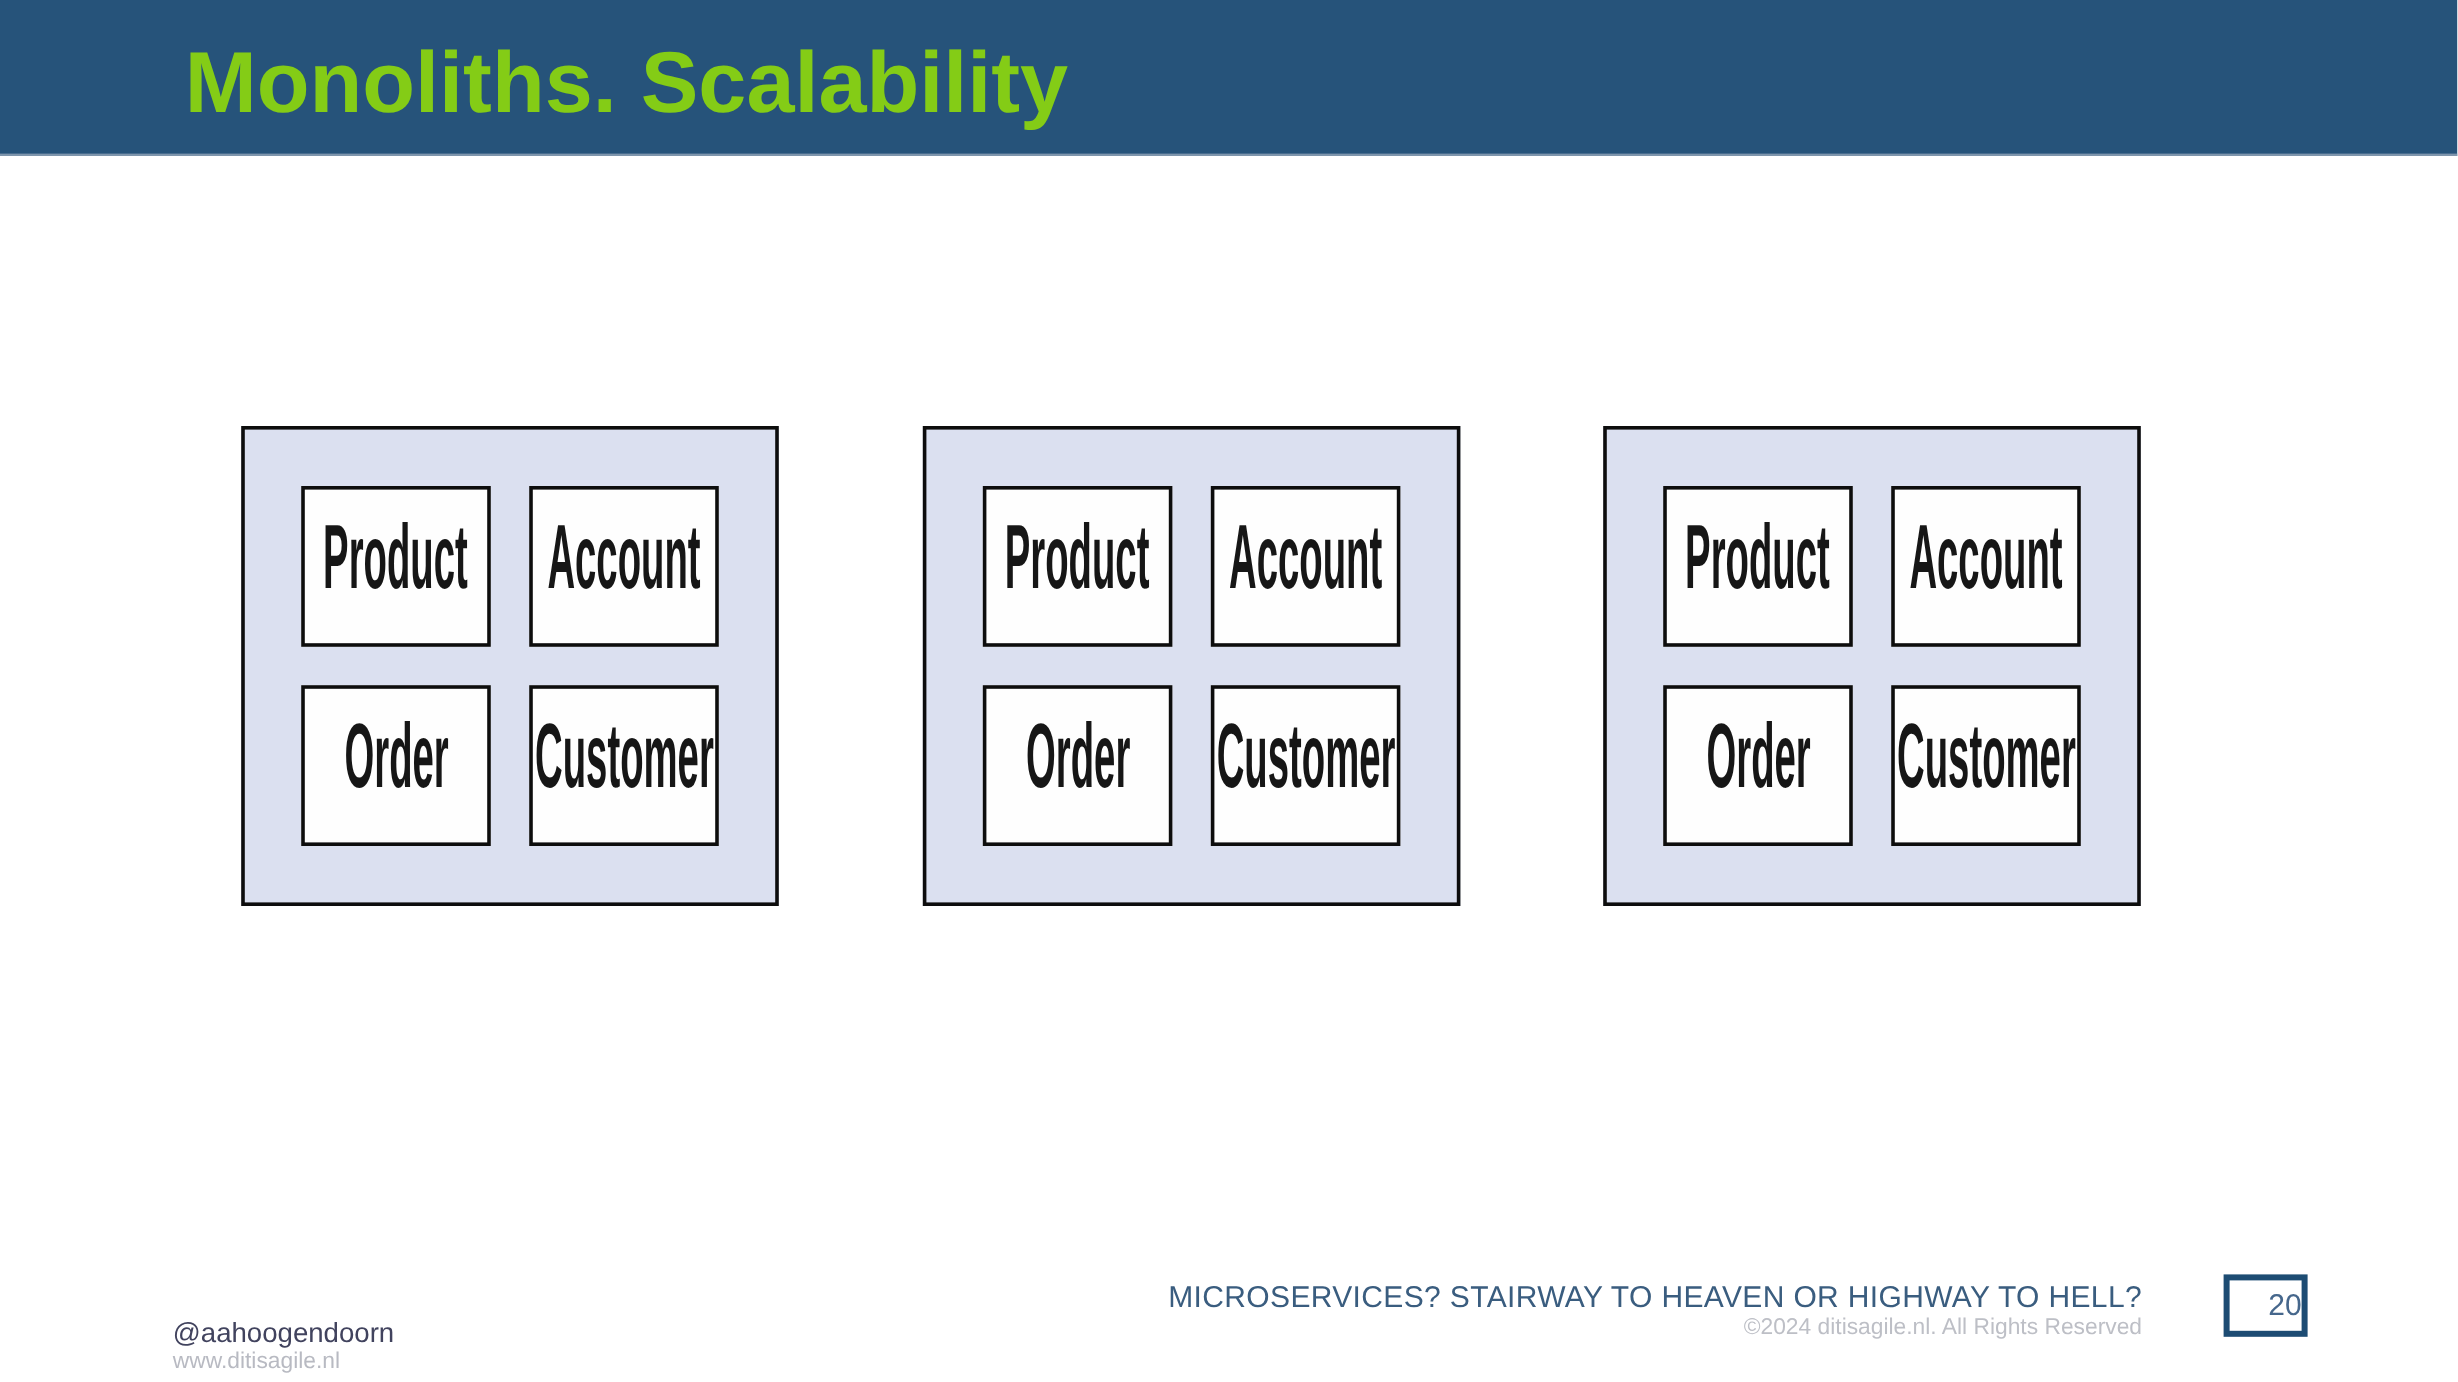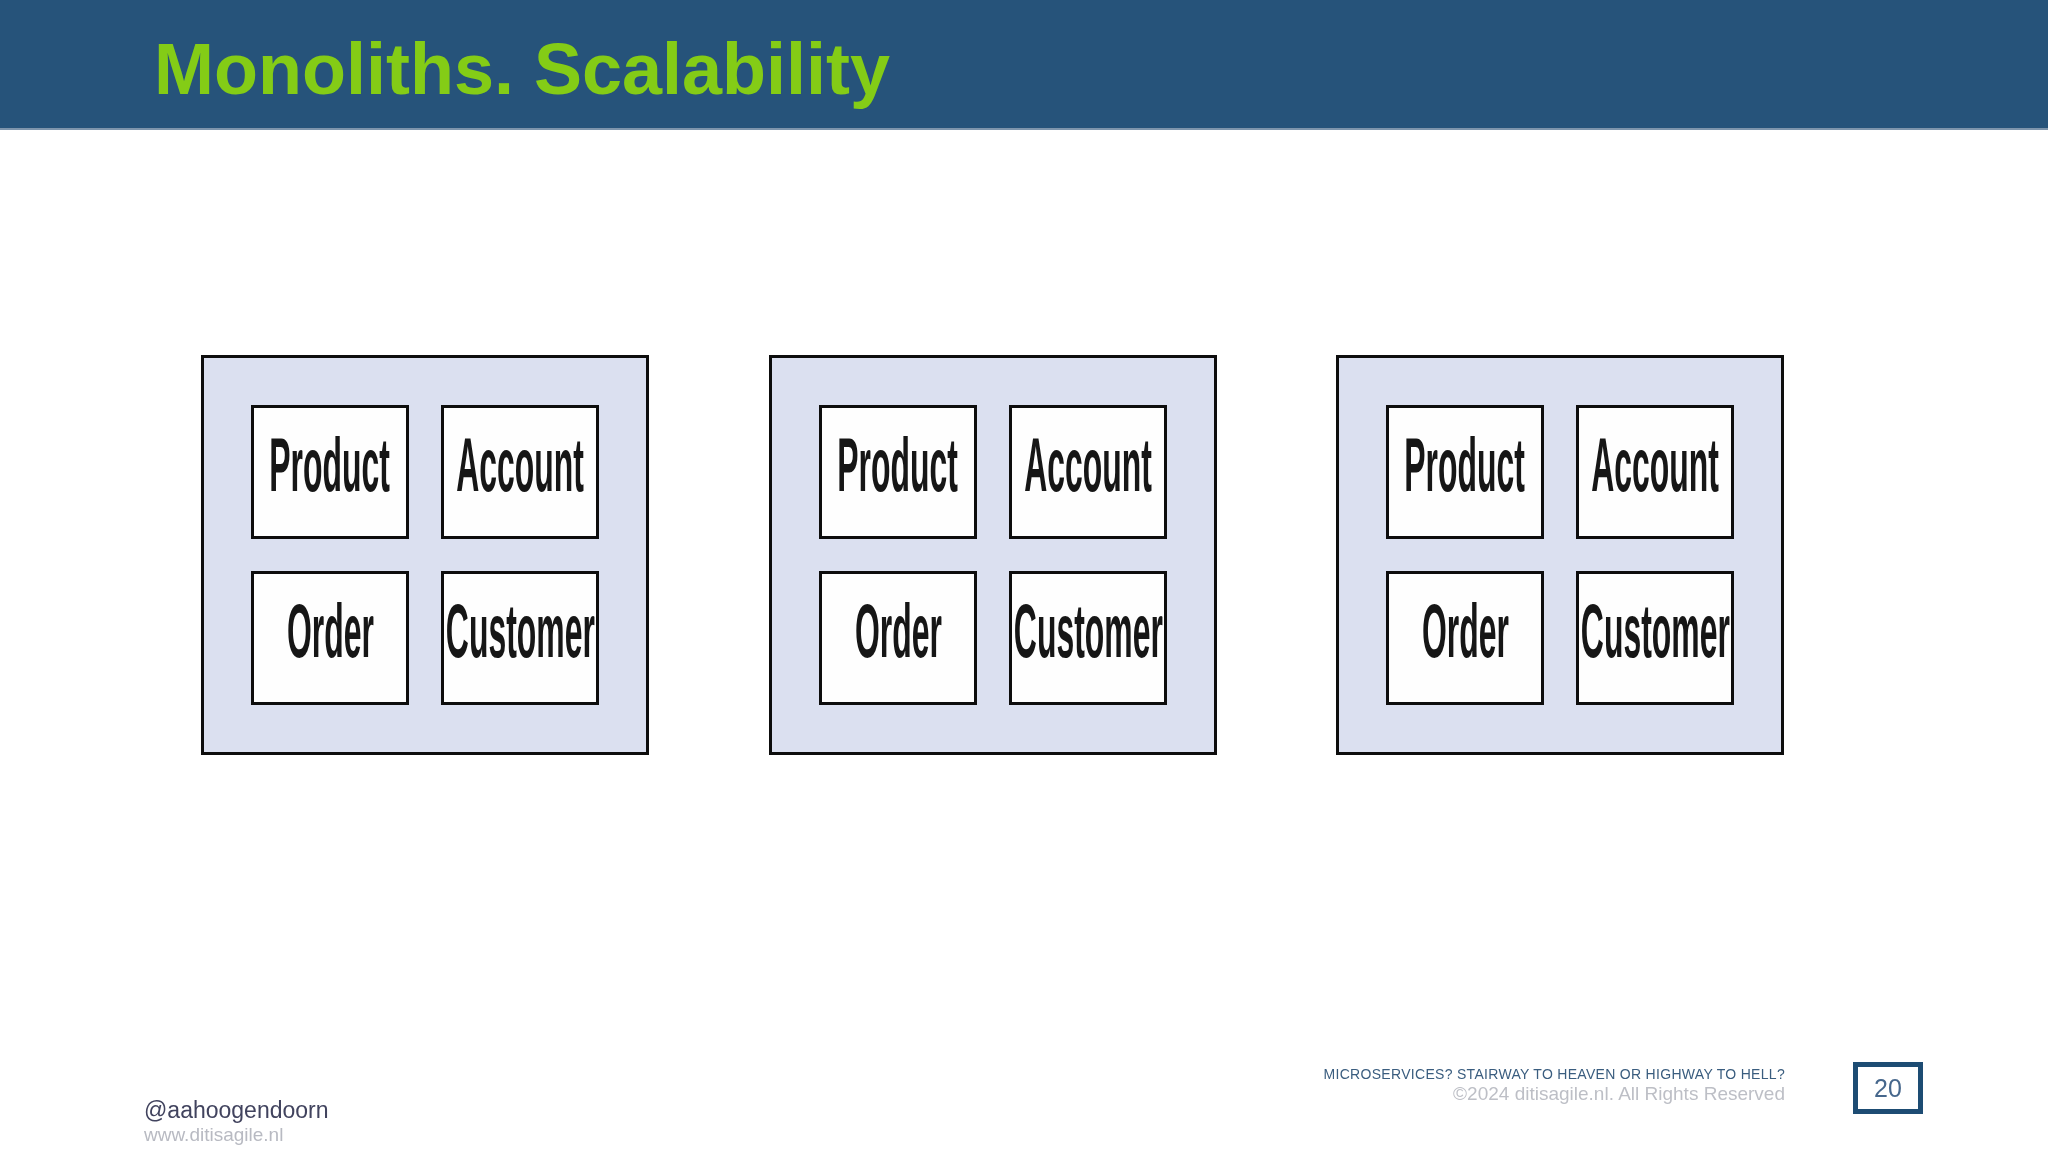--- a/index.html
+++ b/index.html
@@ -81,34 +81,34 @@
   .author-handle { font-size: 23px; color: #41435e; }
   .author-site   { font-size: 19px; color: #b8bac2; }
 
   .footer-right {
     position: absolute;
     right: 263px;
     top: 1066px;
     text-align: right;
     line-height: 1.2;
   }
-  .presentation-title { font-size: 14px; color: #3a5d7f; letter-spacing: 0.3px; }
+  .presentation-title { font-size: 25px; color: #3a5d7f; letter-spacing: 0.3px; }
   .copyright          { font-size: 19px; color: #bdbfc6; }
 
   .page-box {
     position: absolute;
     left: 1853px;
     top: 1062px;
     width: 70px;
     height: 52px;
     background: #ffffff;
     border: 5px solid #1d4c73;
     display: flex;
     align-items: center;
-    justify-content: center;
+    justify-content: flex-end;
   }
   .page-number { font-size: 25px; color: #46678c; }
 </style>
 </head>
 <body>
 
 <div class="slide">
 
   <header class="slide-header">
     <h1 class="slide-title">Monoliths. Scalability</h1>

